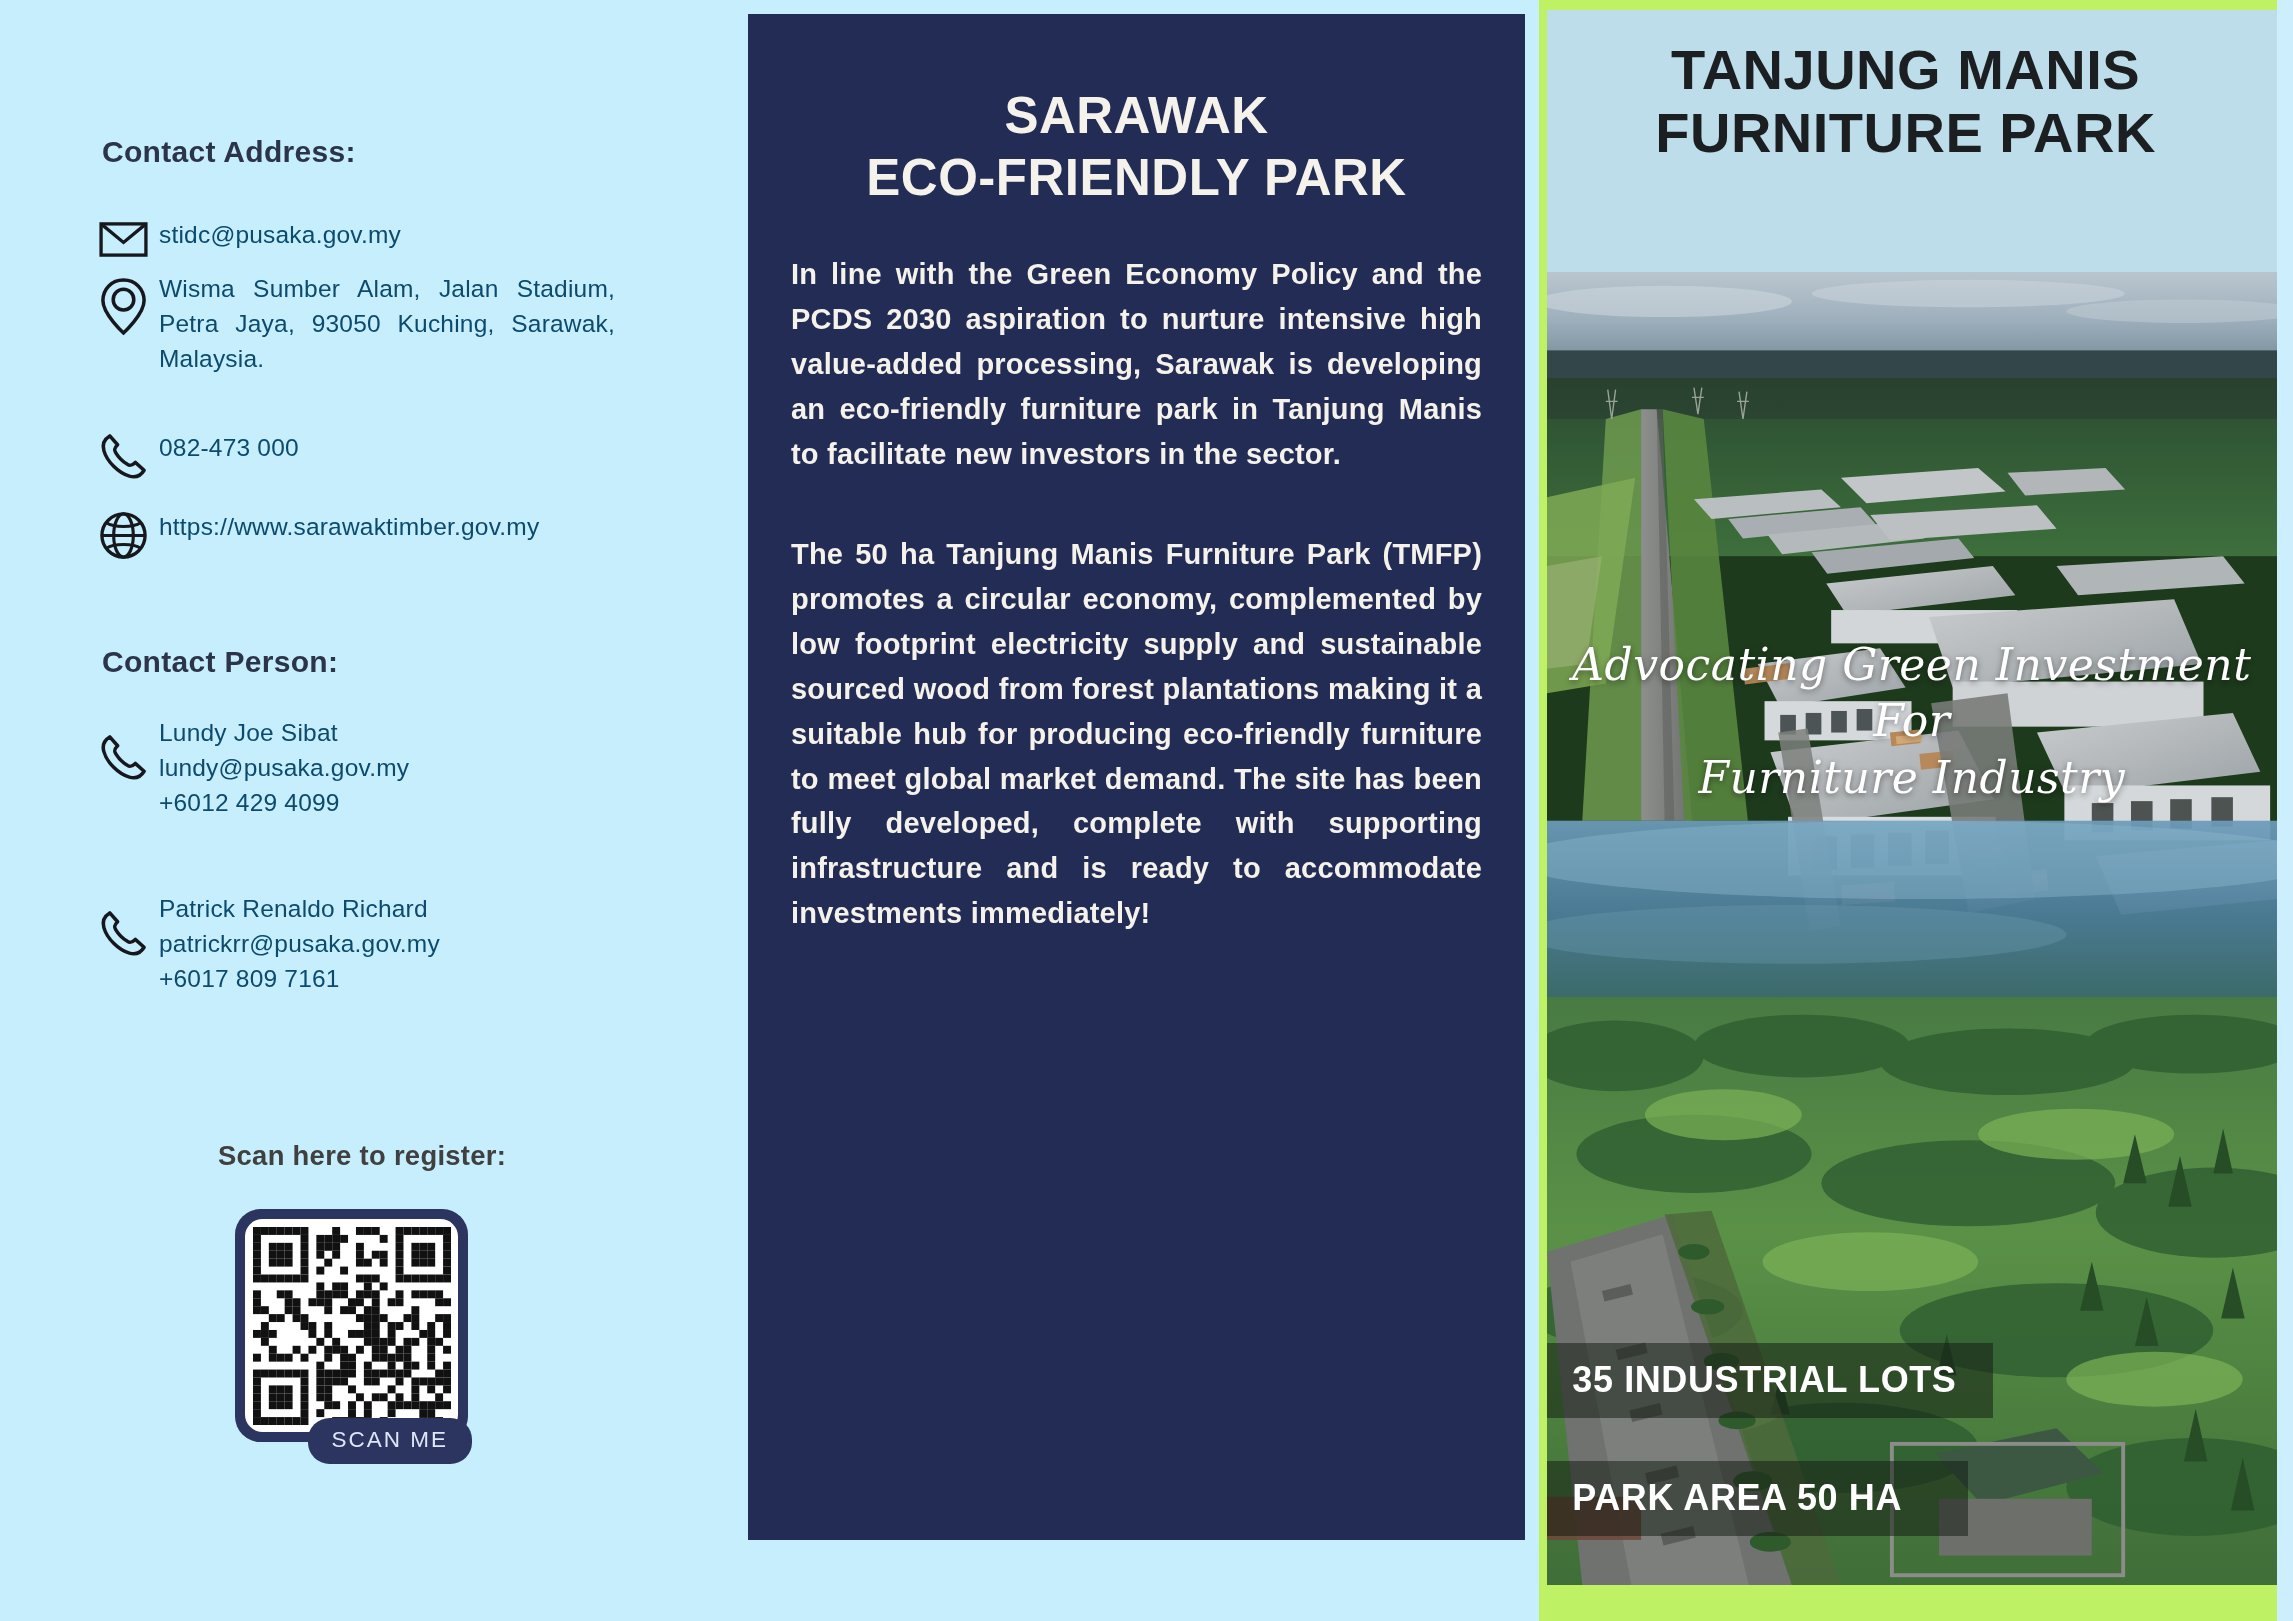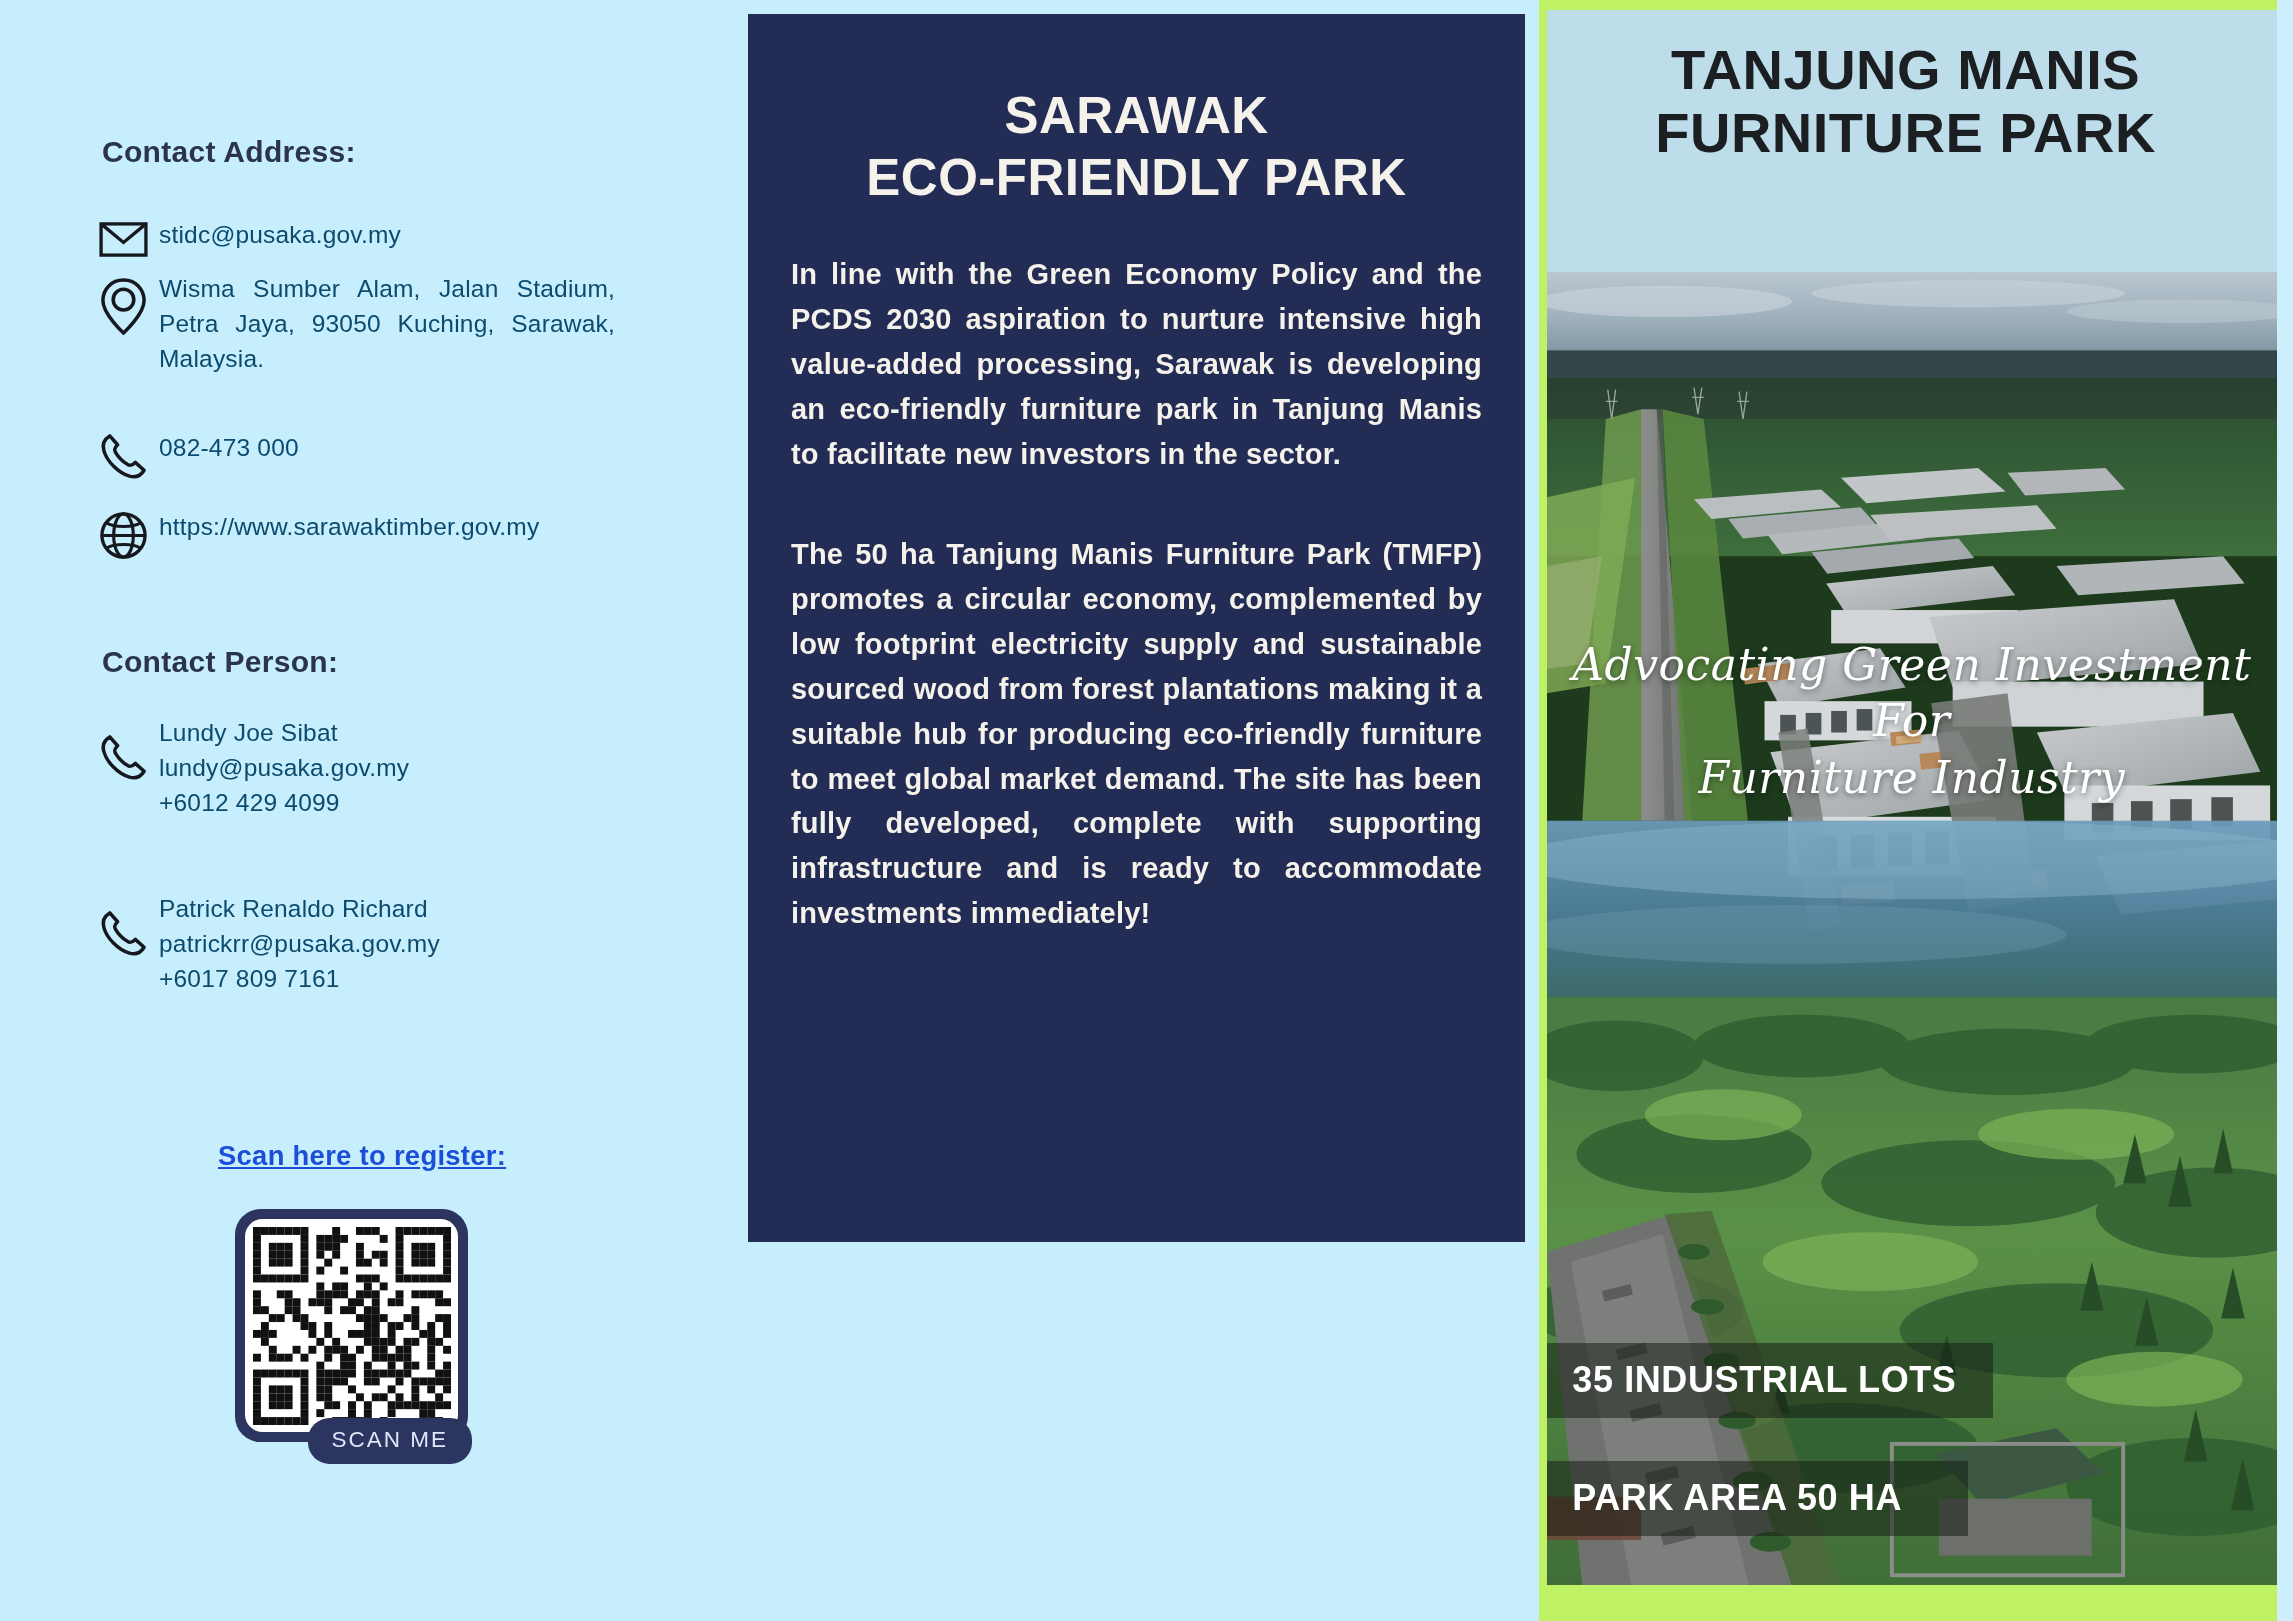--- a/index.html
+++ b/index.html
@@ -80,23 +80,22 @@
   .row-web .ico     { padding-top: 0px; }
   .row-person1 .ico { padding-top: 15.7px; }
   .row-person2 .ico { padding-top: 15.7px; }
 
   .scan-label {
     position: absolute;
     left: 218px;
     top: 1140px;
     font-size: 27.4px;
     font-weight: bold;
-    color: #1d4ed8;
+    color: #404040;
     letter-spacing: 0.3px;
-    text-decoration: underline;
   }
 
   .qr-wrap {
     position: absolute;
     left: 235px;
     top: 1209px;
     width: 233px;
     height: 233px;
     background: #2c3560;
     border-radius: 25.5px;
@@ -127,21 +126,21 @@
     padding: 8.8px 23.5px 10.8px 23.5px;
     border-radius: 21.6px;
     font-family: "Liberation Sans", sans-serif;
   }
 
   
   .panel-center {
     position: absolute;
     left: 748px; top: 13.7px;
     width: 777px;
-    height: 1228px;
+    height: 1526px;
     background: #232c55;
     box-sizing: border-box;
     padding: 0 43px;
   }
   .center-title {
     color: #f4f2ea;
     text-align: center;
     font-size: 51px;
     font-weight: bold;
     line-height: 1.22;

